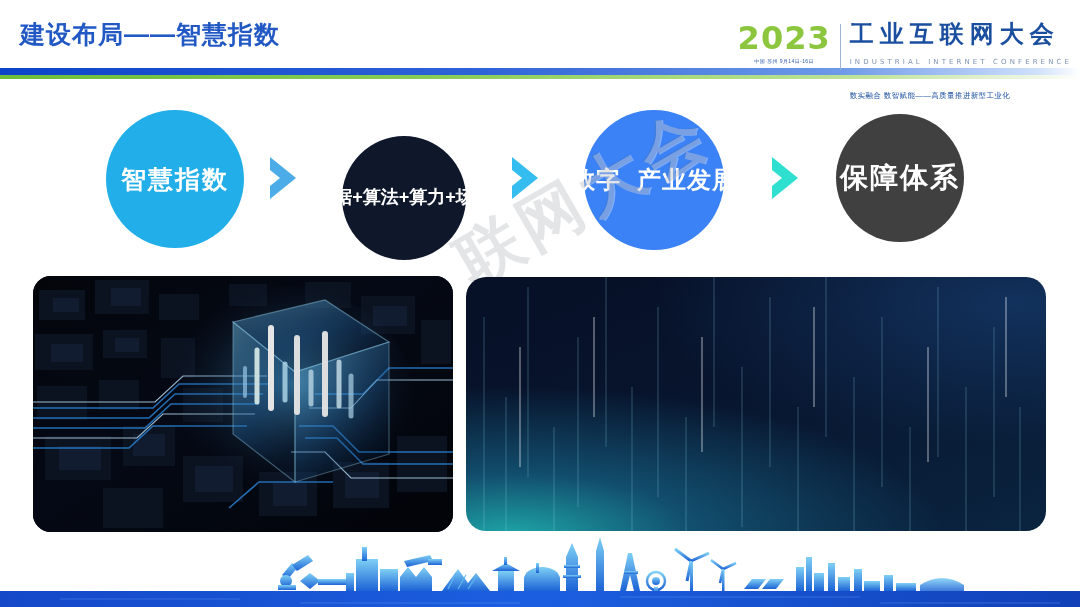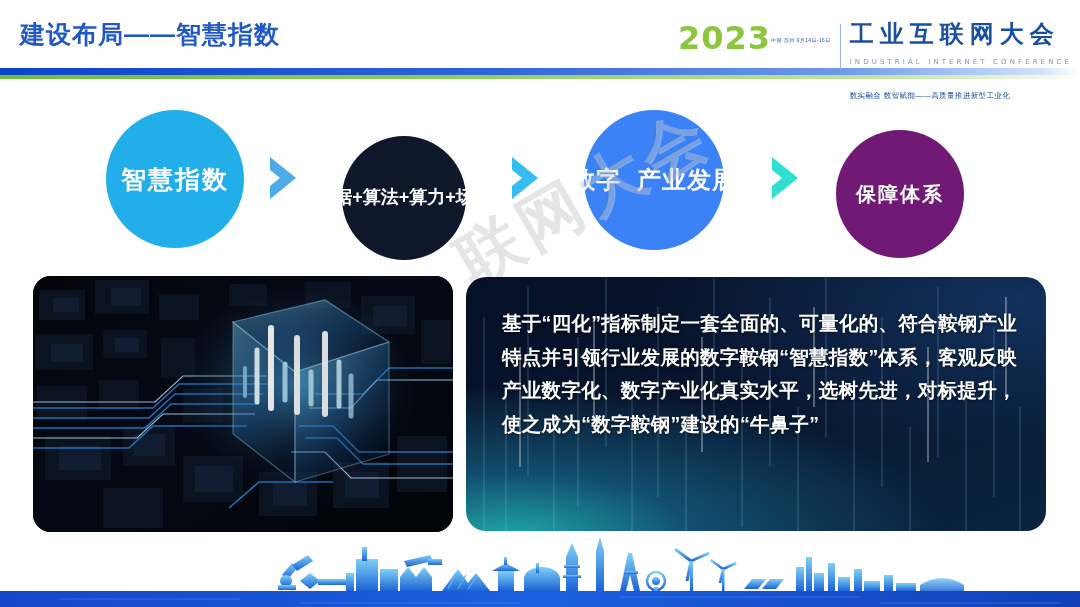--- a/index.html
+++ b/index.html
@@ -20,21 +20,21 @@
     position:absolute;left:0;top:68px;width:1080px;height:7px;
     background:linear-gradient(90deg,#0b44c8 0%,#2f63d8 45%,#6f9ae8 78%,#cfe0fb 96%,#ffffff 100%);
   }
   .title-rule-green{
     position:absolute;left:0;top:75px;width:1080px;height:4px;
     background:linear-gradient(90deg,#6dbe3a 0%,#88cd56 40%,#bfe39a 80%,#eef7e4 96%,#ffffff 100%);
   }
 
   
   .logo{position:absolute;right:8px;top:22px;display:flex;align-items:flex-start;height:52px;}
-  .logo-left{display:flex;flex-direction:row;align-items:center;padding-right:9px;}
+  .logo-left{display:flex;flex-direction:column;align-items:center;padding-right:9px;}
   .logo-year{
     font-size:32px;font-weight:700;color:#8cc63f;line-height:1;letter-spacing:1px;
     font-family:"DejaVu Sans",sans-serif;
   }
   .logo-sub-date{font-size:5px;color:#2f5aa8;margin-top:4px;letter-spacing:.4px;white-space:nowrap;}
   .logo-divider{width:1px;background:#9bb4d8;height:46px;margin-top:2px;}
   .logo-right{display:flex;flex-direction:column;padding-left:9px;gap:8px;}
   .logo-cn{
     font-size:24px;font-weight:700;color:#1a4fa0;line-height:1;letter-spacing:6px;white-space:nowrap;
   }
@@ -49,21 +49,21 @@
   .node{position:absolute;border-radius:50%;display:flex;flex-direction:row;
         align-items:center;justify-content:center;color:#fff;font-weight:700;text-align:center;}
   .node .ring{
     position:absolute;left:-9px;top:-9px;right:-9px;bottom:-9px;border-radius:50%;
     border:2px solid #d4d6d8;z-index:-1;
   }
   .node span{display:block;line-height:1.22;white-space:nowrap;}
   .node-1{left:106px;top:6px;width:138px;height:138px;background:#22aee8;font-size:25px;letter-spacing:2px;}
   .node-2{left:342px;top:32px;width:124px;height:124px;background:#0f172a;font-size:18px;}
   .node-3{left:584px;top:6px;width:140px;height:140px;background:#3b82f6;font-size:24px;letter-spacing:1px;gap:16px;}
-  .node-4{left:836px;top:26px;width:128px;height:128px;background:#701a75;font-size:20px;letter-spacing:2px;}
+  .node-4{left:836px;top:10px;width:128px;height:128px;background:#404040;font-size:28px;letter-spacing:2px;}
 
   .chevron{position:absolute;width:36px;height:48px;}
   .chevron svg{display:block;width:100%;height:100%;}
   .chev-1{left:266px;top:50px;}
   .chev-2{left:508px;top:50px;}
   .chev-3{left:768px;top:50px;}
 
   
   .watermark{
     position:absolute;left:470px;top:120px;width:380px;height:220px;
@@ -290,21 +290,20 @@
       </g>
       <g stroke="#ffffff" stroke-width="1.4" opacity="0.45">
         <line x1="54" y1="70" x2="54" y2="190"></line>
         <line x1="128" y1="40" x2="128" y2="140"></line>
         <line x1="236" y1="60" x2="236" y2="175"></line>
         <line x1="348" y1="30" x2="348" y2="130"></line>
         <line x1="462" y1="70" x2="462" y2="185"></line>
         <line x1="540" y1="20" x2="540" y2="120"></line>
       </g>
     </svg>
-    <div class="panel-text">基于“四化”指标制定一套全面的、可量化的、符合鞍钢产业特点并引领行业发展的数字鞍钢“智慧指数”体系，客观反映产业数字化、数字产业化真实水平，选树先进，对标提升，使之成为“数字鞍钢”建设的“牛鼻子”</div>
   </div>
 
   <div class="bottom">
     <svg viewBox="0 0 1080 70" preserveAspectRatio="none">
       <defs>
         <linearGradient id="skyg" x1="0" y1="0" x2="0" y2="1">
           <stop offset="0%" stop-color="#7fd0f5"></stop>
           <stop offset="100%" stop-color="#1c63d6"></stop>
         </linearGradient>
         <linearGradient id="seag" x1="0" y1="0" x2="1" y2="0">

